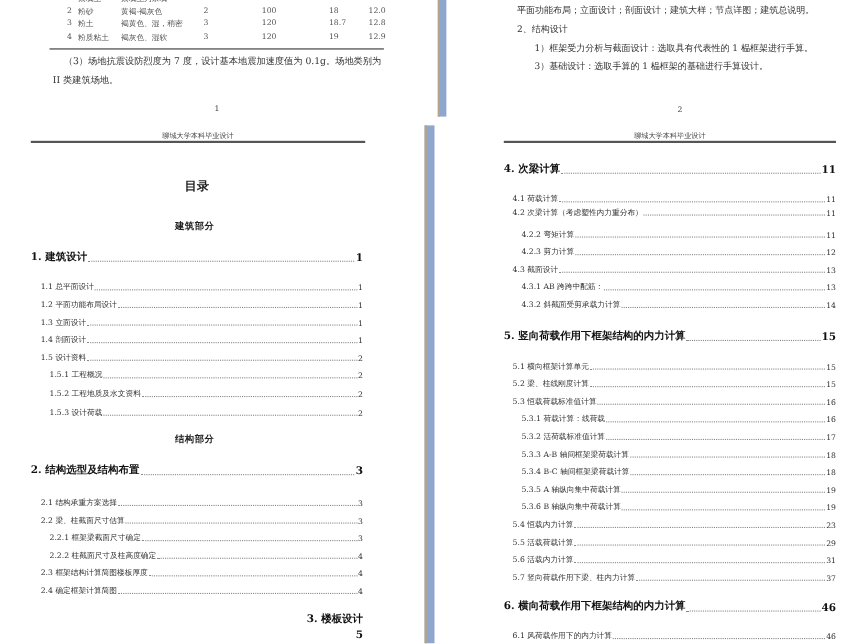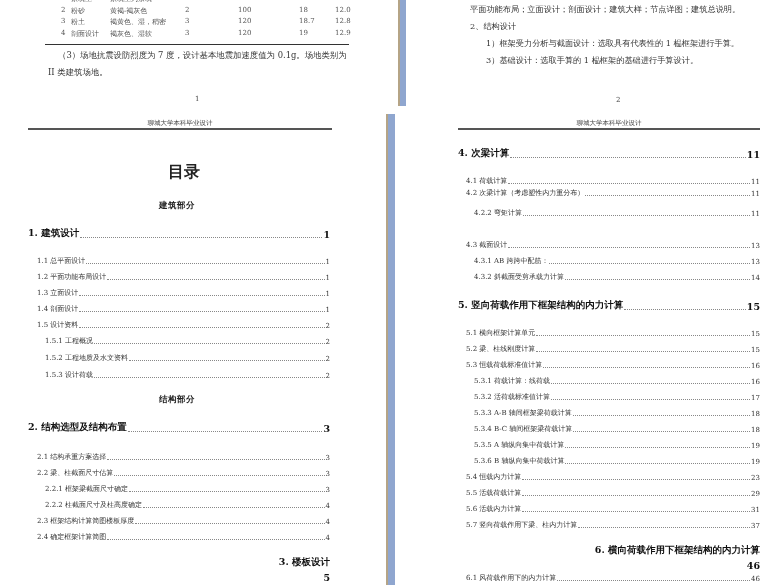--- a/index.html
+++ b/index.html
@@ -33,21 +33,21 @@
   .tr-line { height: 17px; line-height: 17px; white-space: nowrap; }
   .tr-line.l1 { padding-left: 0; }
   .tr-line.l2 { padding-left: 0; }
   .tr-line.sub { padding-left: 16px; }
 
   
   .run-head { position: absolute; font-size: 6.5px; color: #444; text-align: center; }
   .run-rule { position: absolute; height: 1.5px; background: #555; }
 
   
-  .toc-title { position: absolute; font-family: "DejaVu Sans", "Liberation Sans", sans-serif; font-weight: bold; font-size: 16px; color: #222; }
+  .toc-title { position: absolute; font-family: "DejaVu Sans", "Liberation Sans", sans-serif; font-weight: bold; font-size: 11px; color: #222; }
   .toc-part { position: absolute; font-family: "DejaVu Sans", "Liberation Sans", sans-serif; font-weight: bold; font-size: 8.5px; color: #222; letter-spacing: 0.5px; }
 
   .toc-entry { position: absolute; display: flex; align-items: flex-end; white-space: nowrap; color: #333; }
   .toc-entry .lbl { flex: 0 0 auto; }
   .toc-entry .dots { flex: 1 1 auto; border-bottom: 1px dotted #888; margin: 0 1px 2px 1px; height: 1px; }
   .toc-entry .pg { flex: 0 0 auto; text-align: right; }
   .lvl1 { font-size: 9.5px; font-weight: bold; color: #111; height: 14px; }
   .lvl2 { font-size: 7px; height: 11px; }
   .lvl3 { font-size: 7px; height: 11px; }
 </style>
@@ -81,21 +81,21 @@
       <span class="c-no">3</span>
       <span class="c-name">粉土</span>
       <span class="c-desc">褐黄色、湿，稍密</span>
       <span class="c-thick">3</span>
       <span class="c-fak">120</span>
       <span class="c-gamma">18.7</span>
       <span class="c-es">12.8</span>
     </div>
     <div class="soil-row">
       <span class="c-no">4</span>
-      <span class="c-name">剖面设计</span>
+      <span class="c-name">粉质粘土</span>
       <span class="c-desc">褐灰色、湿软</span>
       <span class="c-thick">3</span>
       <span class="c-fak">120</span>
       <span class="c-gamma">19</span>
       <span class="c-es">12.9</span>
     </div>
   </div>
   <div class="tbl-rule"></div>
   <div class="para">（3）场地抗震设防烈度为 7 度，设计基本地震加速度值为 0.1g。场地类别为 II 类建筑场地。</div>
   <div class="page-num" id="pn-1">1</div>
@@ -229,20 +229,25 @@
   <div class="toc-entry lvl2" style="left:70px; width:294px; top:75px;">
       <span class="lbl">4.2 次梁计算（考虑塑性内力重分布）</span>
       <span class="dots"></span>
       <span class="pg">11</span>
     </div>
   <div class="toc-entry lvl3" style="left:78px; width:286px; top:95px;">
       <span class="lbl">4.2.2  弯矩计算</span>
       <span class="dots"></span>
       <span class="pg">11</span>
     </div>
+  <div class="toc-entry lvl3" style="left:78px; width:286px; top:111px;">
+      <span class="lbl">4.2.3  剪力计算</span>
+      <span class="dots"></span>
+      <span class="pg">12</span>
+    </div>
   <div class="toc-entry lvl2" style="left:70px; width:294px; top:127px;">
       <span class="lbl">4.3 截面设计</span>
       <span class="dots"></span>
       <span class="pg">13</span>
     </div>
   <div class="toc-entry lvl3" style="left:78px; width:286px; top:143px;">
       <span class="lbl">4.3.1 AB 跨跨中配筋：</span>
       <span class="dots"></span>
       <span class="pg">13</span>
     </div>
@@ -317,21 +322,21 @@
       <span class="lbl">5.6 活载内力计算</span>
       <span class="dots"></span>
       <span class="pg">31</span>
     </div>
   <div class="toc-entry lvl2" style="left:70px; width:294px; top:407px;">
       <span class="lbl">5.7 竖向荷载作用下梁、柱内力计算</span>
       <span class="dots"></span>
       <span class="pg">37</span>
     </div>
 
-  <div class="toc-entry lvl1" style="left:62px; width:302px; top:432px;flex-direction:column;">
+  <div class="toc-entry lvl1" style="left:62px; width:302px; top:432px;">
       <span class="lbl">6. 横向荷载作用下框架结构的内力计算</span>
       <span class="dots"></span>
       <span class="pg">46</span>
     </div>
 
   <div class="toc-entry lvl2" style="left:70px; width:294px; top:460px;">
       <span class="lbl">6.1 风荷载作用下的内力计算</span>
       <span class="dots"></span>
       <span class="pg">46</span>
     </div>

